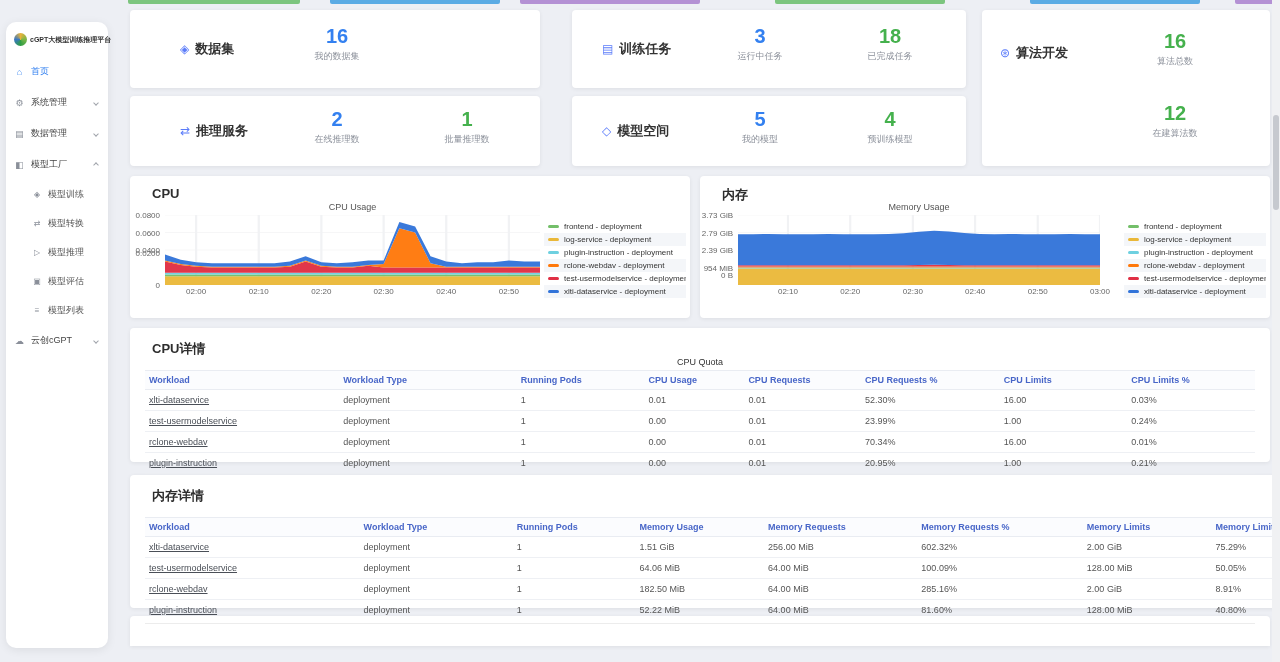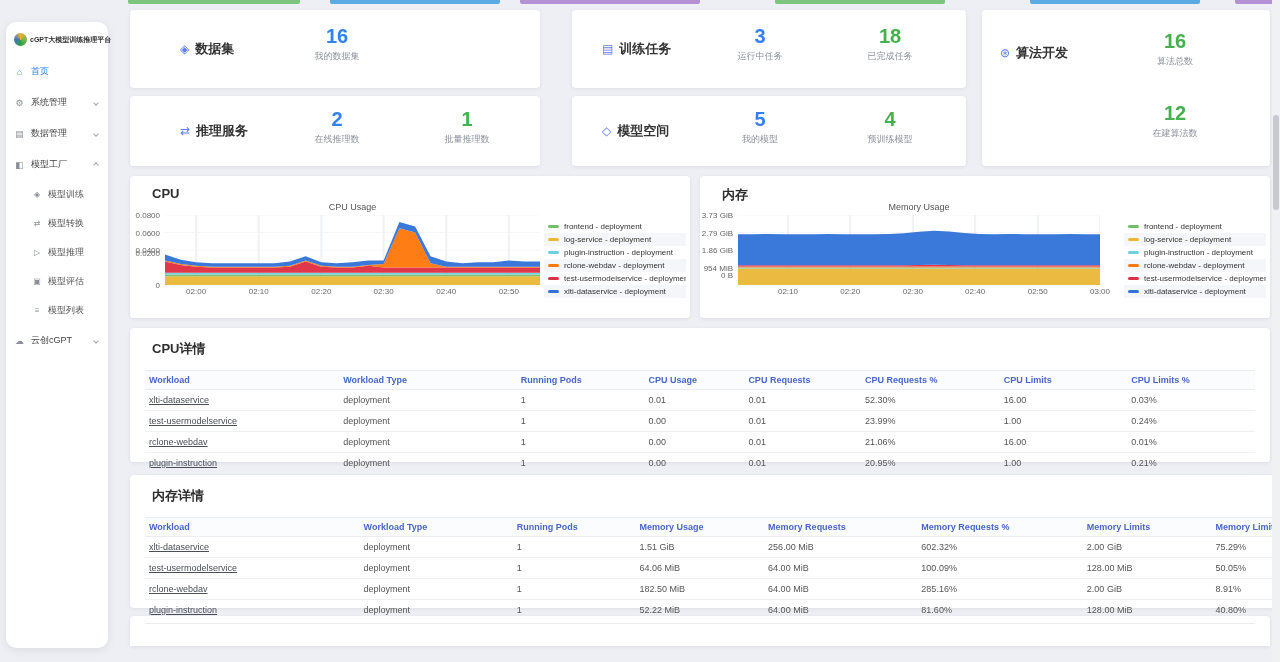--- a/index.html
+++ b/index.html
@@ -264,21 +264,21 @@
         </div>
       </div>
   </div>
 
   <div class="card" style="left:700px;top:176px;width:570px;height:142px">
     <div class="chart-title">内存</div>
     <div class="chart-subtitle" style="left:38px;width:362px">Memory Usage</div>
     <div class="ylabs" id="mem-ylabels" style="left:0;width:35px">
         <span class="ylab" style="top: -4px;">3.73 GiB</span>
         <span class="ylab" style="top: 13.5px;">2.79 GiB</span>
-        <span class="ylab" style="top: 31px;">1.86 GiB</span>
+        <span class="ylab" style="top: 31px;">2.39 GiB</span>
         <span class="ylab" style="top: 48.5px;">954 MiB</span>
         <span class="ylab" style="top: 56px;">0 B</span>
       </div>
     <div class="plot" style="left:38px;width:362px">
         <svg id="mem-plot-svg" viewBox="0 0 1000 1000" preserveAspectRatio="none">
           <line x1="0" x2="1000" y1="0" y2="0" stroke="#ededef" stroke-width="7"></line>
           <line x1="0" x2="1000" y1="250" y2="250" stroke="#ededef" stroke-width="7"></line>
           <line x1="0" x2="1000" y1="500" y2="500" stroke="#ededef" stroke-width="7"></line>
           <line x1="0" x2="1000" y1="750" y2="750" stroke="#ededef" stroke-width="7"></line>
           <line x1="0" x2="1000" y1="1000" y2="1000" stroke="#dcdfe4" stroke-width="10"></line>
@@ -327,20 +327,21 @@
         </div>
         <div class="leg-item">
           <span class="dash" style="background: rgb(50, 116, 217);"></span>
           <span>xlti-dataservice - deployment</span>
         </div>
       </div>
   </div>
 
   <div class="card" style="left:130px;top:328px;width:1140px;height:134px">
     <div class="sec-title">CPU详情</div>
+    <div class="qcaption">CPU Quota</div>
     <div class="qwrap">
       <table class="cpu-cols">
         <colgroup>
             <col>
             <col>
             <col>
             <col>
             <col>
             <col>
             <col>
@@ -378,21 +379,21 @@
               <td>23.99%</td>
               <td>1.00</td>
               <td>0.24%</td>
             </tr>
             <tr>
               <td class="link">rclone-webdav</td>
               <td>deployment</td>
               <td>1</td>
               <td>0.00</td>
               <td>0.01</td>
-              <td>21.06%</td>
+              <td>70.34%</td>
               <td>16.00</td>
               <td>0.01%</td>
             </tr>
             <tr>
               <td class="link">plugin-instruction</td>
               <td>deployment</td>
               <td>1</td>
               <td>0.00</td>
               <td>0.01</td>
               <td>20.95%</td>

